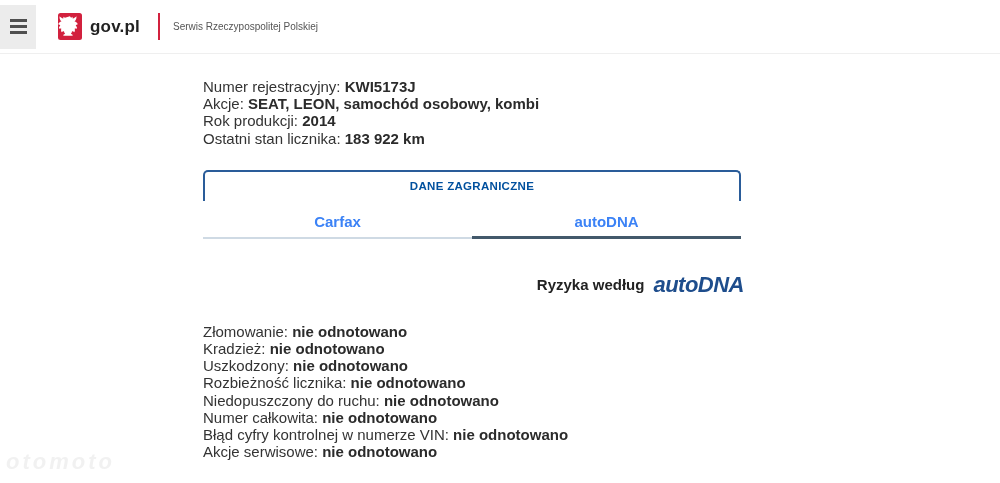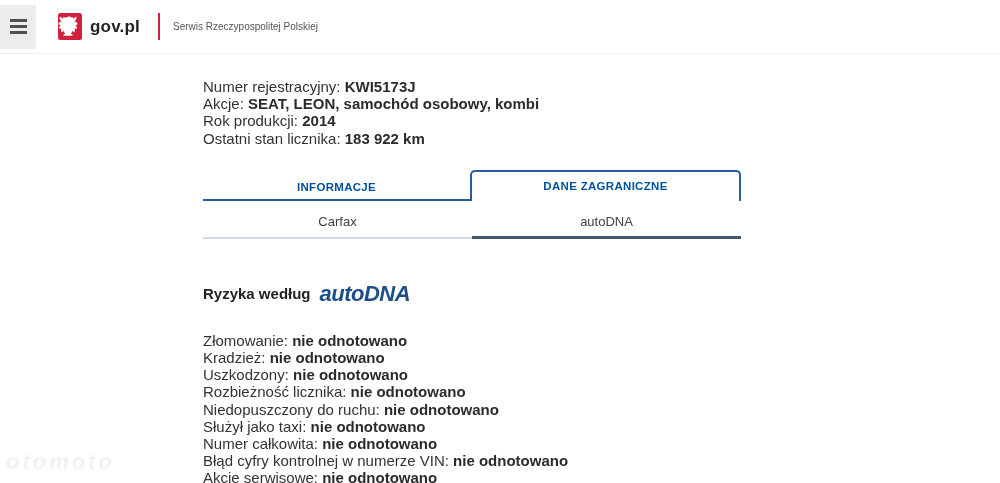--- a/index.html
+++ b/index.html
@@ -49,24 +49,24 @@
     text-transform: uppercase; letter-spacing: 0.3px;
   }
 
   
   .subtabs { display: flex; width: 538px; height: 28px; margin-top: 10px; align-items: stretch; }
   .subtab {
     flex: 1; display: flex; align-items: center; justify-content: center;
     border-bottom: 2px solid #cfdae4; cursor: pointer;
   }
   .subtab.active { border-bottom: 3px solid #43596b; }
-  .subtab-label { font-size: 13px; font-weight: normal; color: #404040; padding-bottom: 4px; }
+  .subtab-label { font-size: 15px; font-weight: bold; color: #3b82f6; padding-bottom: 4px; }
 
   
-  .section-heading { display: flex; align-items: center; margin-top: 42px; }
+  .section-heading { display: flex; align-items: center; margin-top: 33px; justify-content: flex-end; }
   .section-heading-text { font-size: 15px; font-weight: bold; color: #222; }
   .autodna-logo {
     font-size: 22px; font-weight: bold; font-style: italic;
     color: #1e4d8c; margin-left: 9px; letter-spacing: -0.5px;
   }
 
   
   .risk-list { margin-top: 25px; }
 
   
@@ -100,23 +100,20 @@
 <main class="main">
 
   <section class="info-list">
     <div class="info-row"><span>Numer rejestracyjny: </span><b>KWI5173J</b></div>
     <div class="info-row"><span>Akcje: </span><b>SEAT, LEON, samochód osobowy, kombi</b></div>
     <div class="info-row"><span>Rok produkcji: </span><b>2014</b></div>
     <div class="info-row"><span>Ostatni stan licznika: </span><b>183 922 km</b></div>
   </section>
 
   <nav class="tabs">
-    <div class="tab">
-        <span class="tab-label">INFORMACJE</span>
-      </div>
     <div class="tab active">
         <span class="tab-label">DANE ZAGRANICZNE</span>
       </div>
   </nav>
 
   <nav class="subtabs">
     <div class="subtab">
         <span class="subtab-label">Carfax</span>
       </div>
     <div class="subtab active">
@@ -128,21 +125,20 @@
     <span class="section-heading-text">Ryzyka według</span>
     <span class="autodna-logo">autoDNA</span>
   </h2>
 
   <section class="risk-list">
     <div class="risk-row"><span>Złomowanie: </span><b>nie odnotowano</b></div>
     <div class="risk-row"><span>Kradzież: </span><b>nie odnotowano</b></div>
     <div class="risk-row"><span>Uszkodzony: </span><b>nie odnotowano</b></div>
     <div class="risk-row"><span>Rozbieżność licznika: </span><b>nie odnotowano</b></div>
     <div class="risk-row"><span>Niedopuszczony do ruchu: </span><b>nie odnotowano</b></div>
-    <div class="risk-row"><span>Służył jako taxi: </span><b>nie odnotowano</b></div>
     <div class="risk-row"><span>Numer całkowita: </span><b>nie odnotowano</b></div>
     <div class="risk-row"><span>Błąd cyfry kontrolnej w numerze VIN: </span><b>nie odnotowano</b></div>
     <div class="risk-row"><span>Akcje serwisowe: </span><b>nie odnotowano</b></div>
   </section>
 
 </main>
 
 <div class="watermark">otomoto</div>
 
 </body></html>

